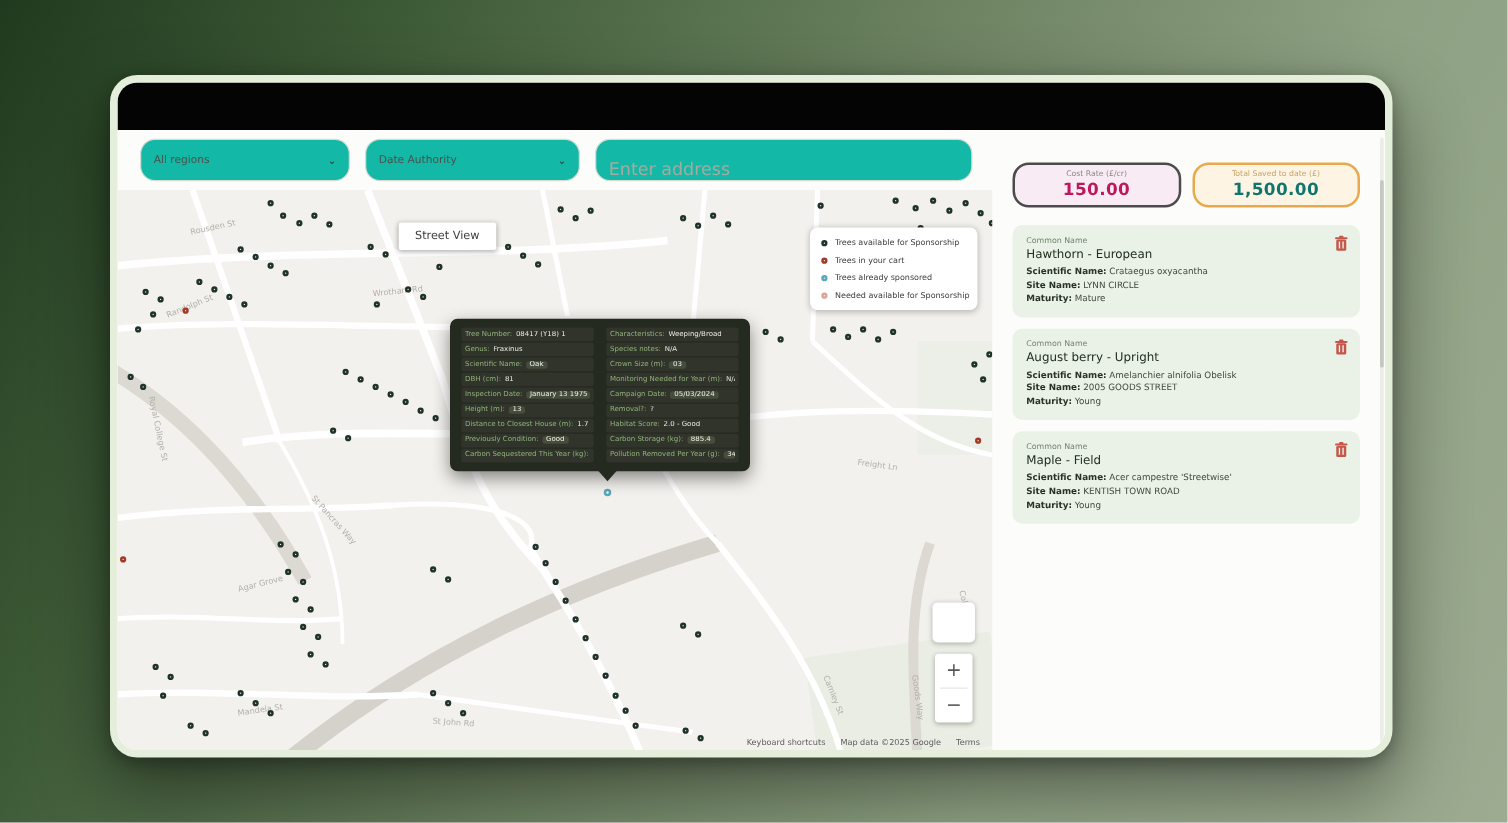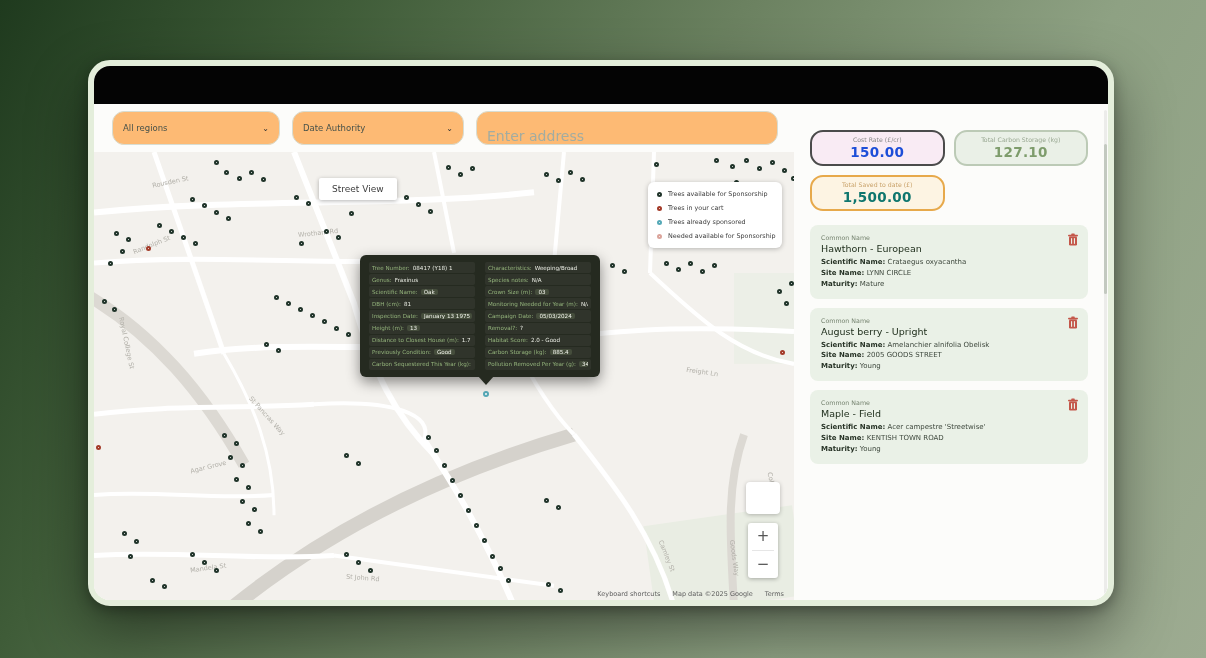--- a/index.html
+++ b/index.html
@@ -14,21 +14,21 @@
     background:#fcfcfa; border:6px solid #e4eedb; border-radius:22px;
     box-shadow:0 24px 60px rgba(0,0,0,.45), 0 4px 14px rgba(0,0,0,.3);
     overflow:hidden; display:flex; flex-direction:column;
   }
   .titlebar { height:38px; background:#040404; flex:0 0 auto; }
   .content { flex:1; display:flex; background:#fcfcfa; position:relative; }
   .left-col { width:700px; display:flex; flex-direction:column; }
   
   .filterbar { height:48px; display:flex; align-items:center; gap:12px; padding:0 16px 0 18px; }
   .pill {
-    height:24px; border-radius:12px; background:#fdba74; border:1px solid #d8ddd2;
+    height:24px; border-radius:12px; background:#14b8a6; border:1px solid #d8ddd2;
     display:flex; align-items:center; padding:16px 10px; font-size:8.5px; color:#47524a;
   }
   .pill.select { justify-content:space-between; }
   .pill .chev { font-size:8px; color:#333; margin-left:8px; }
   .pill-region { width:168px; }
   .pill-auth { width:172px; }
   .pill-address { flex:1; }
   .pill-address input {
     border:none; outline:none; background:transparent; width:100%;
     font-size:14px; color:#47524a; font-family:"DejaVu Sans", sans-serif;margin-top:16px;
@@ -384,25 +384,21 @@
           <span>Map data ©2025 Google</span>
           <span>Terms</span>
         </div>
       </div>
     </div>
 
     <div class="sidebar">
       <div class="stats-grid" id="stats">
           <div class="stat-card" style="background: rgb(249, 235, 244); border: 2px solid rgb(75, 75, 75);">
             <div class="stat-label" style="color: rgb(138, 138, 138);">Cost Rate (£/cr)</div>
-            <div class="stat-value" style="color: #1d4ed8;">150.00</div>
-          </div>
-          <div class="stat-card" style="background: rgb(234, 240, 231); border: 2px solid rgb(188, 202, 182);">
-            <div class="stat-label" style="color: rgb(152, 167, 145);">Total Carbon Storage (kg)</div>
-            <div class="stat-value" style="color: rgb(126, 156, 108);">127.10</div>
+            <div class="stat-value" style="color: #be185d;">150.00</div>
           </div>
           <div class="stat-card" style="background: rgb(253, 244, 227); border: 2px solid rgb(231, 169, 75);">
             <div class="stat-label" style="color: rgb(201, 162, 106);">Total Saved to date (£)</div>
             <div class="stat-value" style="color: #0f766e;">1,500.00</div>
           </div>
         </div>
       <div id="tree-list">
           <div class="tree-card">
             <div class="tree-common-label">Common Name</div>
             <div class="tree-name">Hawthorn - European</div>

